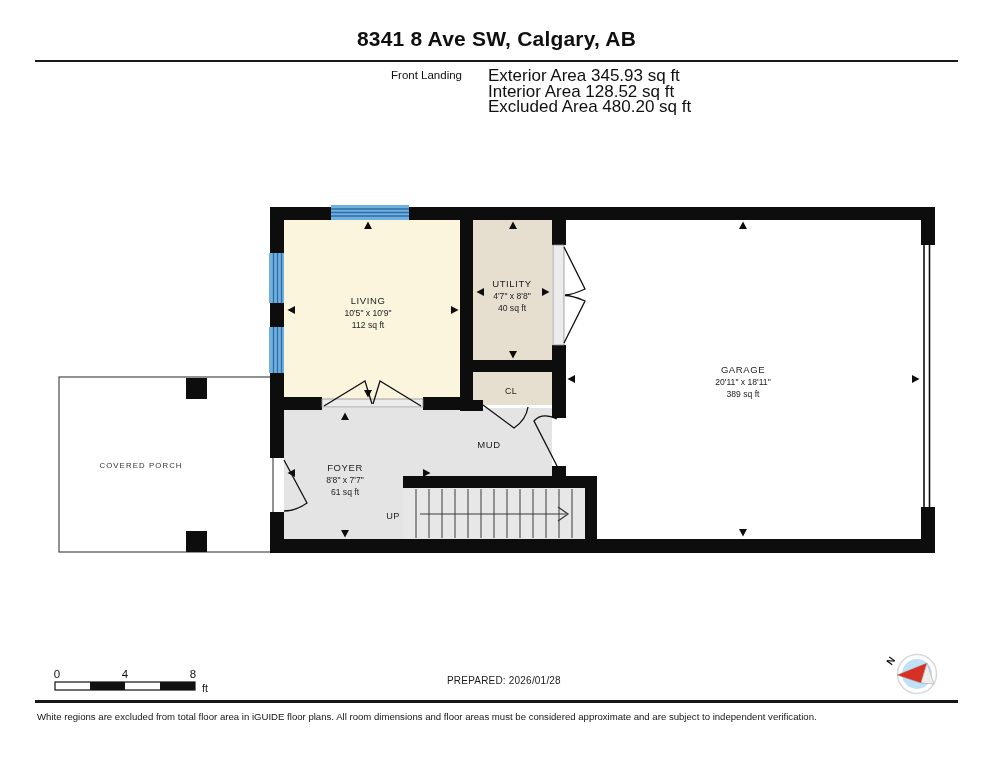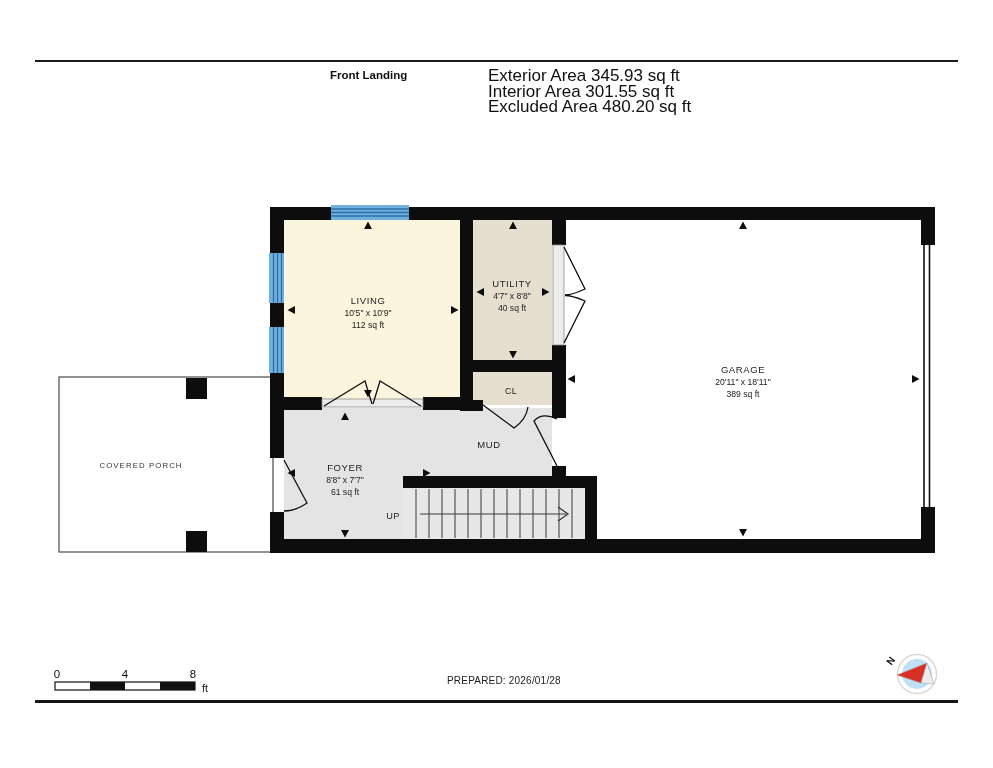--- a/index.html
+++ b/index.html
@@ -6,40 +6,41 @@
   .page{
     position:relative;width:993px;height:768px;background:#ffffff;overflow:hidden;
     font-family:"Liberation Sans", sans-serif;color:#111;
   }
   .title{
     position:absolute;top:27px;left:0;width:100%;text-align:center;
     font-size:21px;font-weight:bold;letter-spacing:0.2px;color:#0f0f0f;
   }
   .title-rule{position:absolute;left:35px;top:60px;width:923px;height:2px;background:#1a1a1a;}
   .floor-label{
-    position:absolute;left:330px;top:69px;width:150px;text-align:left;
-    font-size:11.5px;font-weight:bold;color:#101010;
+    position:absolute;left:312px;top:69px;width:150px;text-align:right;
+    font-size:11.5px;font-weight:normal;color:#101010;
   }
   .area-lines{position:absolute;left:488px;top:68px;font-size:17px;line-height:15.7px;color:#101010;}
   .prepared{position:absolute;left:447px;top:675px;font-size:10px;letter-spacing:0.2px;color:#1c1c1c;}
   .bottom-rule{position:absolute;left:35px;top:700px;width:923px;height:3px;background:#161616;}
   .footer-note{position:absolute;left:37px;top:711px;width:920px;font-size:9.6px;color:#141414;}
   svg text{font-family:"Liberation Sans", sans-serif;}
 </style>
 </head>
 <body>
 
 <div class="page">
 
+  <div class="title">8341 8 Ave SW, Calgary, AB</div>
   <div class="title-rule"></div>
 
   <div class="floor-label">Front Landing</div>
   <div class="area-lines">
     <div>Exterior Area 345.93 sq ft</div>
-    <div>Interior Area 301.55 sq ft</div>
+    <div>Interior Area 128.52 sq ft</div>
     <div>Excluded Area 480.20 sq ft</div>
   </div>
 
   <svg width="993" height="768" viewBox="0 0 993 768" style="position:absolute;left:0;top:0;" xmlns="http://www.w3.org/2000/svg">
 
     <g>
       <rect x="59" y="377" width="214" height="175" fill="#ffffff" stroke="#4a4a4a" stroke-width="1.2"></rect>
       <rect x="186" y="378" width="21" height="21" fill="#0d0d0d"></rect>
       <rect x="186" y="531" width="21" height="21" fill="#0d0d0d"></rect>
     </g>
@@ -170,13 +171,14 @@
       <circle cx="917" cy="674" r="19.5" fill="#ffffff" stroke="#d8d8d8" stroke-width="1.5"></circle>
       <circle cx="917" cy="674" r="15" fill="#BFE0F5"></circle>
       <polygon points="897,675 927,663 921,683" fill="#D93025" stroke="#9a9a9a" stroke-width="0.5"></polygon>
       <polygon points="927,663 921,683 934,684" fill="#EDEDED" stroke="#9a9a9a" stroke-width="0.5"></polygon>
       <text x="891" y="664" font-size="10" font-weight="bold" fill="#111" text-anchor="middle" transform="rotate(-55 891 661)">N</text>
     </g>
   </svg>
 
   <div class="prepared">PREPARED: 2026/01/28</div>
   <div class="bottom-rule"></div>
+  <div class="footer-note">White regions are excluded from total floor area in iGUIDE floor plans. All room dimensions and floor areas must be considered approximate and are subject to independent verification.</div>
 </div>
 
 </body></html>

